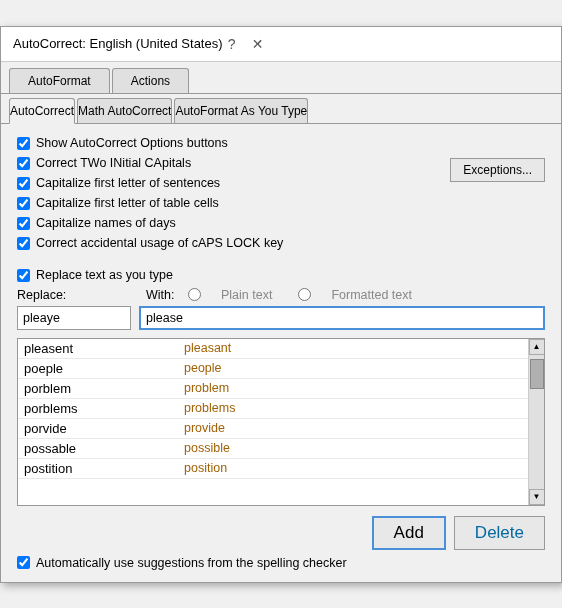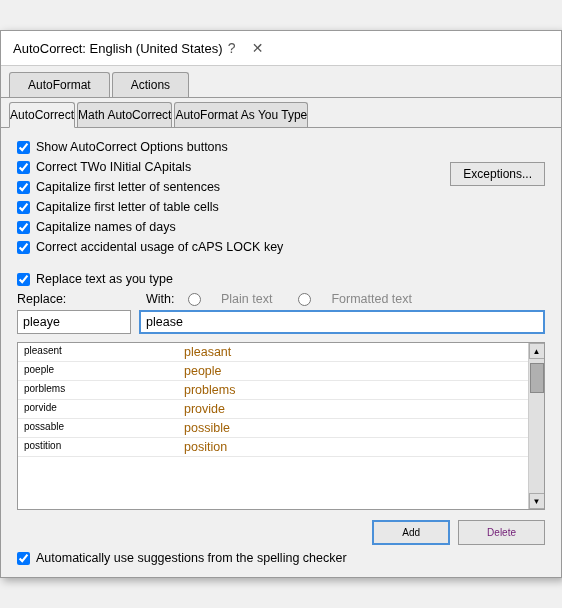--- a/index.html
+++ b/index.html
@@ -164,21 +164,21 @@
       flex: 1;
       overflow: hidden;
     }
     .table-row-item {
       display: flex;
       border-bottom: 1px solid #e8e8e8;
       padding: 2px 6px;
     }
     .table-col-left {
       width: 160px;
-      font-size: 10px;
+      font-size: 13px;
       color: #000;
     }
     .table-col-right {
       flex: 1;
       font-size: 12.5px;
       color: #a16207;
     }
     .scrollbar {
       width: 16px;
       background: #f0f0f0;
@@ -214,33 +214,33 @@
       left: 1px;
     }
     .button-row {
       display: flex;
       justify-content: flex-end;
       gap: 8px;
       margin-top: 10px;
       margin-bottom: 4px;
     }
     .btn {
-      padding: 5px 28px;
-      font-size: 10px;
+      padding: 5px 20px;
+      font-size: 17px;
       border: 1px solid #999;
       background: #e8e8e8;
       cursor: pointer;
       min-width: 70px;
     }
     .btn.primary {
       border: 2px solid #4a90d9;
       background: #e8e8e8;
     }
     .btn:disabled {
-      color: #701a75;
+      color: #0369a1;
       cursor: default;
     }
     .footer-check {
       display: flex;
       align-items: center;
       gap: 6px;
       margin-top: 6px;
     }
     .footer-label {
       font-size: 12.5px;
@@ -339,20 +339,24 @@
       <div class="table-content" id="table-content">
       <div class="table-row-item">
             <span class="table-col-left">pleasent</span>
             <span class="table-col-right">pleasant</span>
           </div>
           <div class="table-row-item">
             <span class="table-col-left">poeple</span>
             <span class="table-col-right">people</span>
           </div>
           <div class="table-row-item">
+            <span class="table-col-left">porblem</span>
+            <span class="table-col-right">problem</span>
+          </div>
+          <div class="table-row-item">
             <span class="table-col-left">porblems</span>
             <span class="table-col-right">problems</span>
           </div>
           <div class="table-row-item">
             <span class="table-col-left">porvide</span>
             <span class="table-col-right">provide</span>
           </div>
           <div class="table-row-item">
             <span class="table-col-left">possable</span>
             <span class="table-col-right">possible</span>

